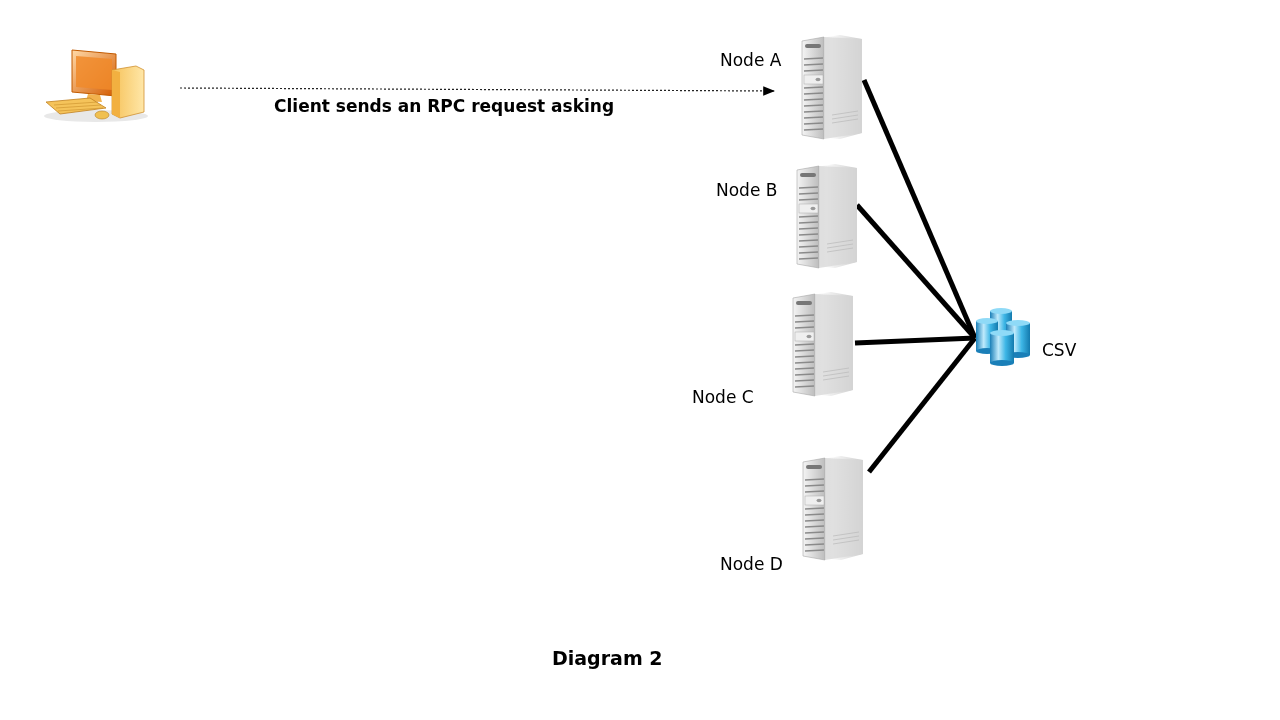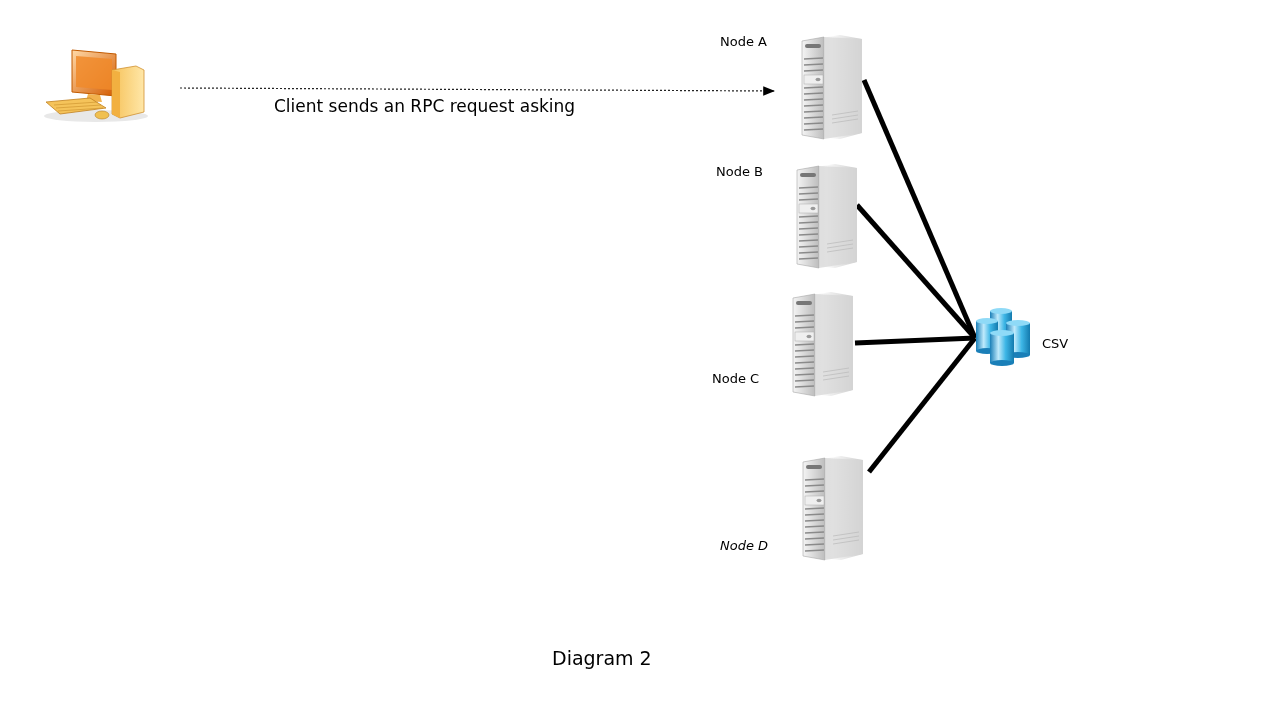--- a/index.html
+++ b/index.html
@@ -1,21 +1,21 @@
 <!DOCTYPE html>
 <html><head>
   <meta charset="utf-8">
   <style>
     html, body { margin: 0; padding: 0; background: #ffffff; }
     body { width: 1280px; height: 720px; position: relative; overflow: hidden;
            font-family: "DejaVu Sans", "Liberation Sans", sans-serif; color: #000; }
     .abs { position: absolute; }
-    .label { font-size: 13px; white-space: nowrap; }
-    .msg { font-size: 17px; line-height: 23px; white-space: nowrap; }
-    .title { font-size: 19px; font-weight: normal; }
+    .label { font-size: 17px; white-space: nowrap; margin-top: 16px; }
+    .msg { font-size: 17px; line-height: 23px; white-space: nowrap; font-weight: bold; }
+    .title { font-size: 19px; font-weight: bold; }
     svg { position: absolute; left: 0; top: 0; }
   </style>
 </head>
 <body>
 
 <svg width="1280" height="720">
   <defs>
     <linearGradient id="srvFront" x1="0" x2="1" y1="0" y2="0">
       <stop offset="0" stop-color="#f4f4f4"></stop>
       <stop offset="1" stop-color="#bdbdbd"></stop>
@@ -123,17 +123,17 @@
     </g>
   </g>
 </svg>
 
 <div class="abs msg" style="left:274px; top:95px;">
   <div>Client sends an RPC request asking</div>
 </div>
 
 <div class="abs label" style="left:720px; top:34px;">Node A</div>
 <div class="abs label" style="left:716px; top:164px;text-align:right;">Node B</div>
-<div class="abs label" style="left:712px; top:371px;">Node C</div>
-<div class="abs label" style="left:720px; top:538px;font-style:italic;">Node D</div>
-<div class="abs label" style="left:1042px; top:336px;">CSV</div>
+<div class="abs label" style="left:692px; top:371px;">Node C</div>
+<div class="abs label" style="left:720px; top:538px;">Node D</div>
+<div class="abs label" style="left:1042px; top:324px;">CSV</div>
 
 <div class="abs title" style="left:552px; top:647px;">Diagram 2</div>
 
 </body></html>

